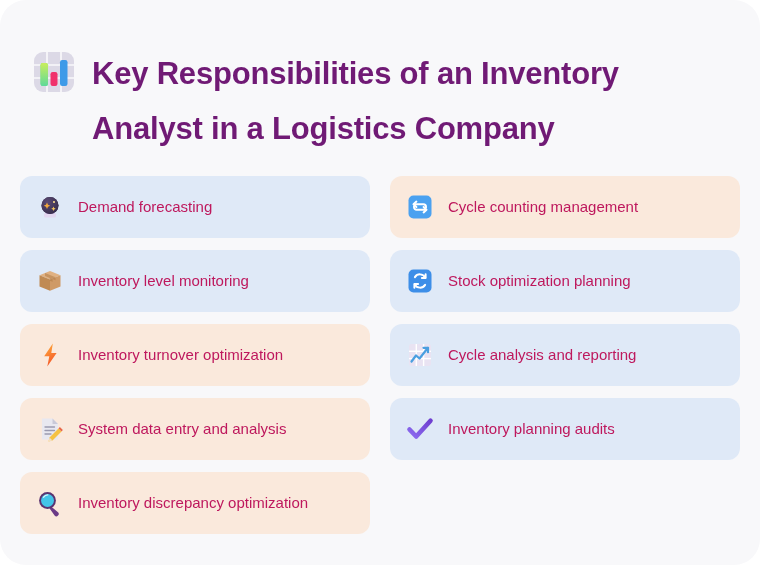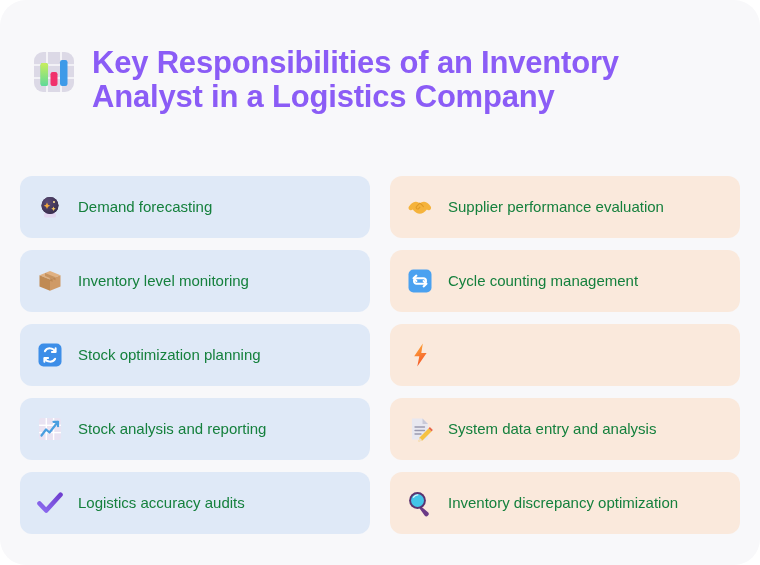--- a/index.html
+++ b/index.html
@@ -40,23 +40,23 @@
     width: 44px;
     height: 44px;
     margin-top: 4px;
     position: relative;
   }
 
   #header-icon svg { display: block; }
 
   #page-title {
     font-size: 31px;
-    line-height: 34px;
+    line-height: 55px;
     font-weight: bold;
-    color: #8b5cf6;
+    color: #701a75;
     letter-spacing: -0.2px;
     margin: 0;
     max-width: 650px;
   }
 
   
   #cards {
     position: absolute;
     left: 20px;
     top: 176px;
@@ -86,21 +86,21 @@
     height: 28px;
     margin-right: 14px;
     display: flex;
     align-items: center;
     justify-content: center;
   }
   .card-icon svg { display: block; }
 
   .card-label {
     font-size: 15px;
-    color: #15803d;
+    color: #be185d;
     line-height: 20px;
     white-space: nowrap;
   }
 </style>
 </head>
 <body>
 
 <div id="page">
 
   <div id="header">
@@ -146,54 +146,44 @@
             <radialGradient id="cb" cx="0.35" cy="0.3" r="0.85">
               <stop offset="0%" stop-color="#5b4a75"></stop>
               <stop offset="100%" stop-color="#332a46"></stop>
             </radialGradient>
           </defs>
         </svg>
       </span>
       <span class="card-label">Demand forecasting</span>
     </div>
 
-    <div class="card right">
-      <span class="card-icon">
-        <svg width="28" height="28" viewBox="0 0 28 28">
-          <path d="M3 13.5c1.5-2.5 4-4.5 6.5-4.8 1.6-.2 3 .6 4.3 1.5 1.3-.9 2.8-1.7 4.4-1.5 2.5.3 5 2.3 6.5 4.8 .8 1.4 .3 2.9-1 3.6-1 .5-2 .2-2.8-.5-1 1.3-2.2 2.4-3.6 3.2-1.1.6-2.3.9-3.5.9s-2.4-.3-3.5-.9c-1.4-.8-2.6-1.9-3.6-3.2-.8.7-1.8 1-2.8.5-1.3-.7-1.8-2.2-1-3.6z" fill="#f5b33c"></path>
-          <path d="M13.8 10.2c-1.1 1.1-2.4 2.2-3.3 3.3-.6.8-.4 1.7.4 2.2.7.4 1.5.2 2-.4l1-1.1" fill="none" stroke="#e09a26" stroke-width="1.1" stroke-linecap="round"></path>
-          <path d="M14 10.3c1.2 1.1 2.5 2.2 3.4 3.3" fill="none" stroke="#e09a26" stroke-width="1.1" stroke-linecap="round"></path>
-        </svg>
-      </span>
-      <span class="card-label">Supplier performance evaluation</span>
-    </div>
-
-    <div class="card left">
-      <span class="card-icon">
-        <svg width="28" height="28" viewBox="0 0 28 28">
-          <path d="M14 4 L24.5 8.2 L14 12.4 L3.5 8.2 Z" fill="#e0b182"></path>
-          <path d="M3.5 8.2 L14 12.4 L14 23.8 L3.5 19.6 Z" fill="#c08a53"></path>
-          <path d="M24.5 8.2 L14 12.4 L14 23.8 L24.5 19.6 Z" fill="#cf9a67"></path>
-          <path d="M9 6.1 L19.5 10.3 L19.5 13.2 L16.6 12 L16.6 14.8 L13.8 13.7 L13.8 10.9 L9 9 Z" fill="#b07a46" opacity="0.55"></path>
-        </svg>
-      </span>
-      <span class="card-label">Inventory level monitoring</span>
-    </div>
 
     <div class="card right">
       <span class="card-icon">
         <svg width="28" height="28" viewBox="0 0 28 28">
           <rect x="2.5" y="2.5" width="23" height="23" rx="5" fill="#4aa1f0"></rect>
           <path d="M8.2 11.3h9.2a2.6 2.6 0 0 1 2.6 2.6v.6" fill="none" stroke="#ffffff" stroke-width="2" stroke-linecap="round"></path>
           <path d="M19.8 16.7h-9.2a2.6 2.6 0 0 1-2.6-2.6v-.6" fill="none" stroke="#ffffff" stroke-width="2" stroke-linecap="round"></path>
           <path d="M10.4 8.6 L7.5 11.3 L10.4 14" fill="none" stroke="#ffffff" stroke-width="2" stroke-linecap="round" stroke-linejoin="round"></path>
           <path d="M17.6 19.4 L20.5 16.7 L17.6 14" fill="none" stroke="#ffffff" stroke-width="2" stroke-linecap="round" stroke-linejoin="round"></path>
         </svg>
       </span>
       <span class="card-label">Cycle counting management</span>
+    </div>
+
+    <div class="card left">
+      <span class="card-icon">
+        <svg width="28" height="28" viewBox="0 0 28 28">
+          <path d="M14 4 L24.5 8.2 L14 12.4 L3.5 8.2 Z" fill="#e0b182"></path>
+          <path d="M3.5 8.2 L14 12.4 L14 23.8 L3.5 19.6 Z" fill="#c08a53"></path>
+          <path d="M24.5 8.2 L14 12.4 L14 23.8 L24.5 19.6 Z" fill="#cf9a67"></path>
+          <path d="M9 6.1 L19.5 10.3 L19.5 13.2 L16.6 12 L16.6 14.8 L13.8 13.7 L13.8 10.9 L9 9 Z" fill="#b07a46" opacity="0.55"></path>
+        </svg>
+      </span>
+      <span class="card-label">Inventory level monitoring</span>
     </div>
 
     <div class="card left">
       <span class="card-icon">
         <svg width="28" height="28" viewBox="0 0 28 28">
           <rect x="2.5" y="2.5" width="23" height="23" rx="5" fill="#3d8ee8"></rect>
           <path d="M19.2 10.5a6 6 0 0 0-10.3-.4" fill="none" stroke="#ffffff" stroke-width="2" stroke-linecap="round"></path>
           <path d="M8.8 17.5a6 6 0 0 0 10.3.4" fill="none" stroke="#ffffff" stroke-width="2" stroke-linecap="round"></path>
           <path d="M19.6 7.2 L19.6 11 L15.9 11" fill="none" stroke="#ffffff" stroke-width="2" stroke-linecap="round" stroke-linejoin="round"></path>
           <path d="M8.4 20.8 L8.4 17 L12.1 17" fill="none" stroke="#ffffff" stroke-width="2" stroke-linecap="round" stroke-linejoin="round"></path>
@@ -207,37 +197,38 @@
         <svg width="28" height="28" viewBox="0 0 28 28">
           <path d="M16.8 2.5 L8.2 15.2 h5.1 L11.3 25.5 L20.6 12.1 h-5.3 Z" fill="url(#lb)"></path>
           <defs>
             <linearGradient id="lb" x1="0" y1="0" x2="0.4" y2="1">
               <stop offset="0%" stop-color="#ffb33c"></stop>
               <stop offset="100%" stop-color="#f4582a"></stop>
             </linearGradient>
           </defs>
         </svg>
       </span>
+      <span class="card-label">Inventory turnover optimization</span>
     </div>
 
     <div class="card left">
       <span class="card-icon">
         <svg width="28" height="28" viewBox="0 0 28 28">
           <rect x="3" y="3" width="22" height="22" rx="2.5" fill="#e9e3f2"></rect>
           <g stroke="#ffffff" stroke-width="1.4">
             <line x1="3" y1="10.3" x2="25" y2="10.3"></line>
             <line x1="3" y1="17.6" x2="25" y2="17.6"></line>
             <line x1="10.3" y1="3" x2="10.3" y2="25"></line>
             <line x1="17.6" y1="3" x2="17.6" y2="25"></line>
           </g>
           <path d="M5.5 20.5 L10 14.5 L13.5 17.5 L22 6.8" fill="none" stroke="#4a9fe0" stroke-width="2.2" stroke-linecap="round" stroke-linejoin="round"></path>
           <path d="M17.5 6.8 L22 6.8 L22 11.2" fill="none" stroke="#4a9fe0" stroke-width="2.2" stroke-linecap="round" stroke-linejoin="round"></path>
         </svg>
       </span>
-      <span class="card-label">Stock analysis and reporting</span>
+      <span class="card-label">Cycle analysis and reporting</span>
     </div>
 
     <div class="card right">
       <span class="card-icon">
         <svg width="28" height="28" viewBox="0 0 28 28">
           <path d="M6 3.5h10.5L22 9v15.5H6z" fill="#e8e8f0"></path>
           <path d="M16.5 3.5 L22 9 h-5.5z" fill="#c9c9d8"></path>
           <g stroke="#9a9ab0" stroke-width="1.3" stroke-linecap="round">
             <line x1="9" y1="12" x2="18.5" y2="12"></line>
             <line x1="9" y1="15.5" x2="18.5" y2="15.5"></line>
@@ -256,21 +247,21 @@
         <svg width="28" height="28" viewBox="0 0 28 28">
           <path d="M3.5 14.5 L10.2 21.5 L24.5 5.8" fill="none" stroke="url(#cm)" stroke-width="4.6" stroke-linecap="round" stroke-linejoin="round"></path>
           <defs>
             <linearGradient id="cm" x1="0" y1="1" x2="1" y2="0">
               <stop offset="0%" stop-color="#8c6cf0"></stop>
               <stop offset="100%" stop-color="#6f3fd0"></stop>
             </linearGradient>
           </defs>
         </svg>
       </span>
-      <span class="card-label">Logistics accuracy audits</span>
+      <span class="card-label">Inventory planning audits</span>
     </div>
 
     <div class="card right">
       <span class="card-icon">
         <svg width="28" height="28" viewBox="0 0 28 28">
           <path d="M14.2 16.8 L22 23.2 a2.4 2.4 0 0 1-3.4 3.4 L13 18.6z" fill="#6b3a86"></path>
           <circle cx="11.5" cy="11.5" r="8.4" fill="#5a3370"></circle>
           <circle cx="11.5" cy="11.5" r="6.5" fill="#43c5e8"></circle>
           <path d="M7.6 8.2a5.5 5.5 0 0 1 4.2-2.3" fill="none" stroke="#ffffff" stroke-width="1.4" stroke-linecap="round" opacity="0.8"></path>
         </svg>

